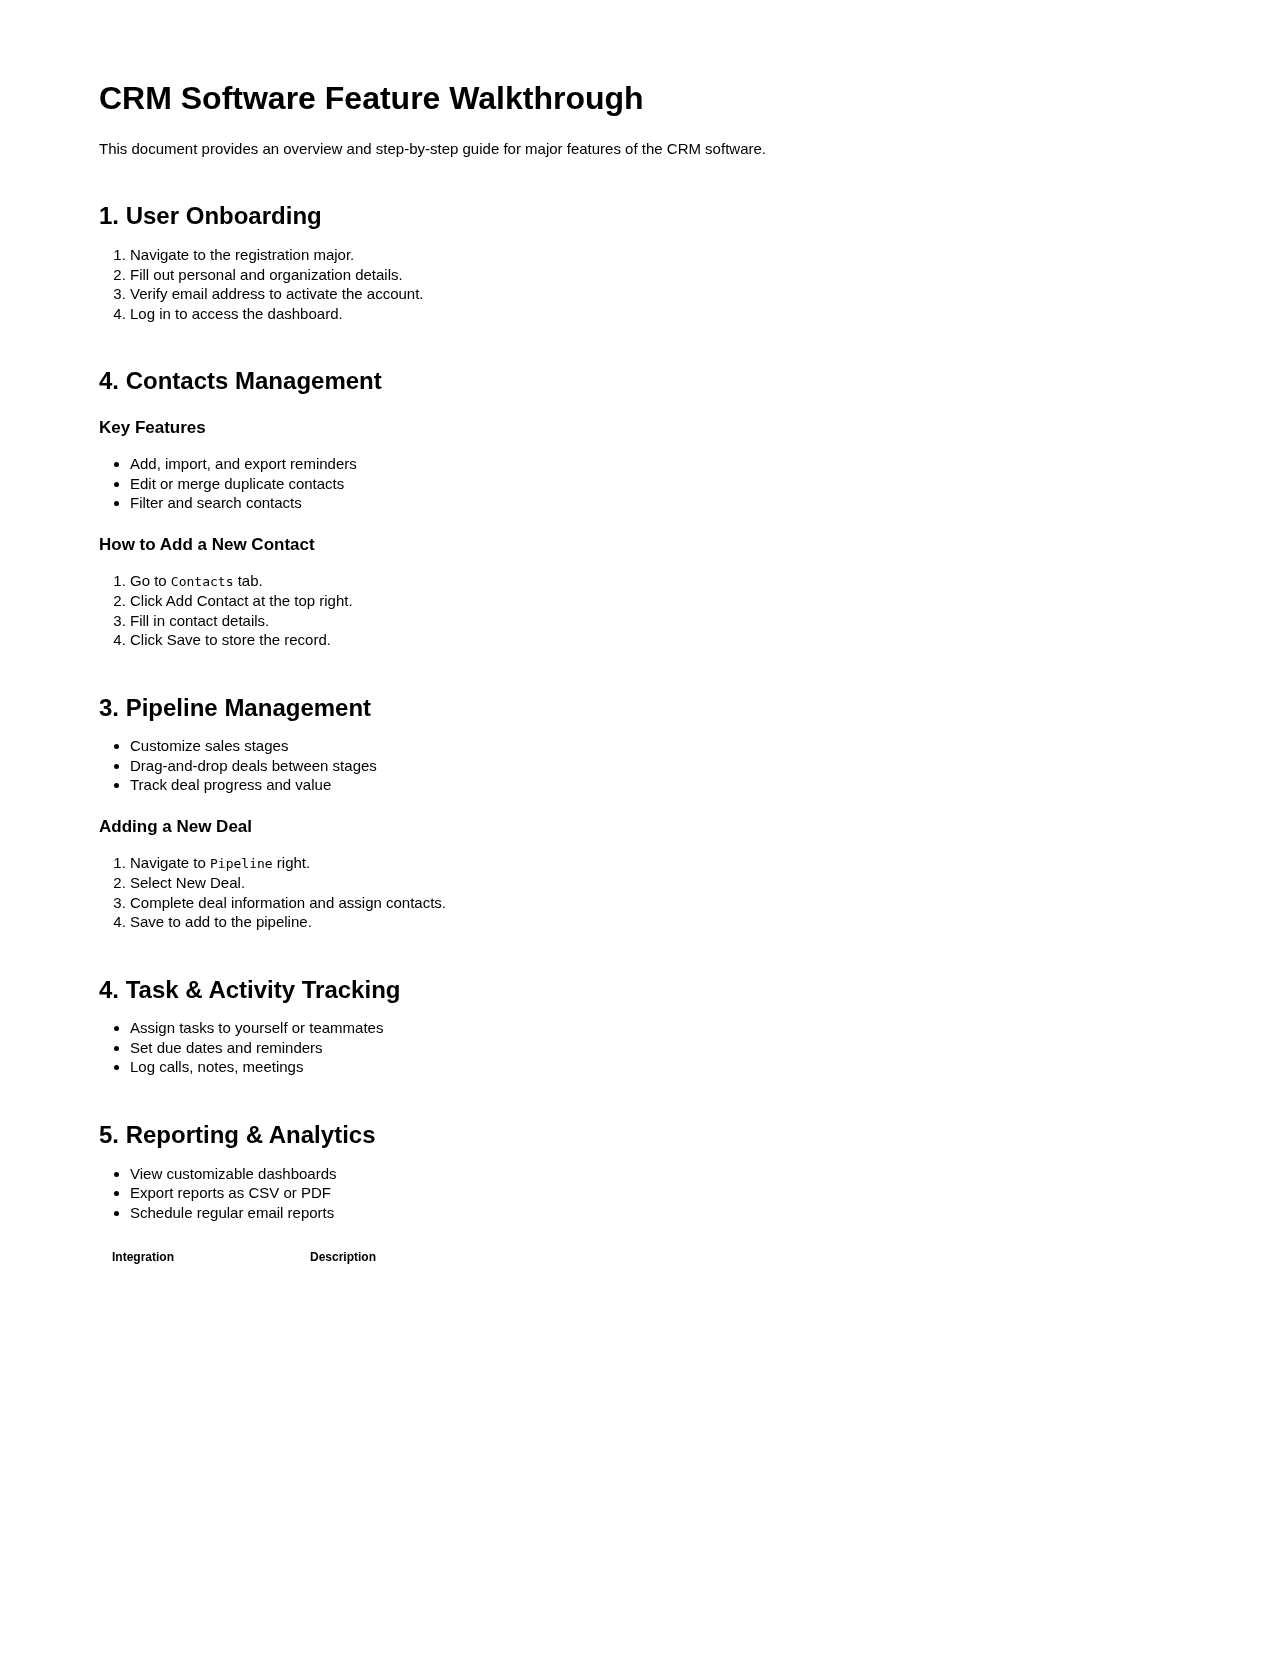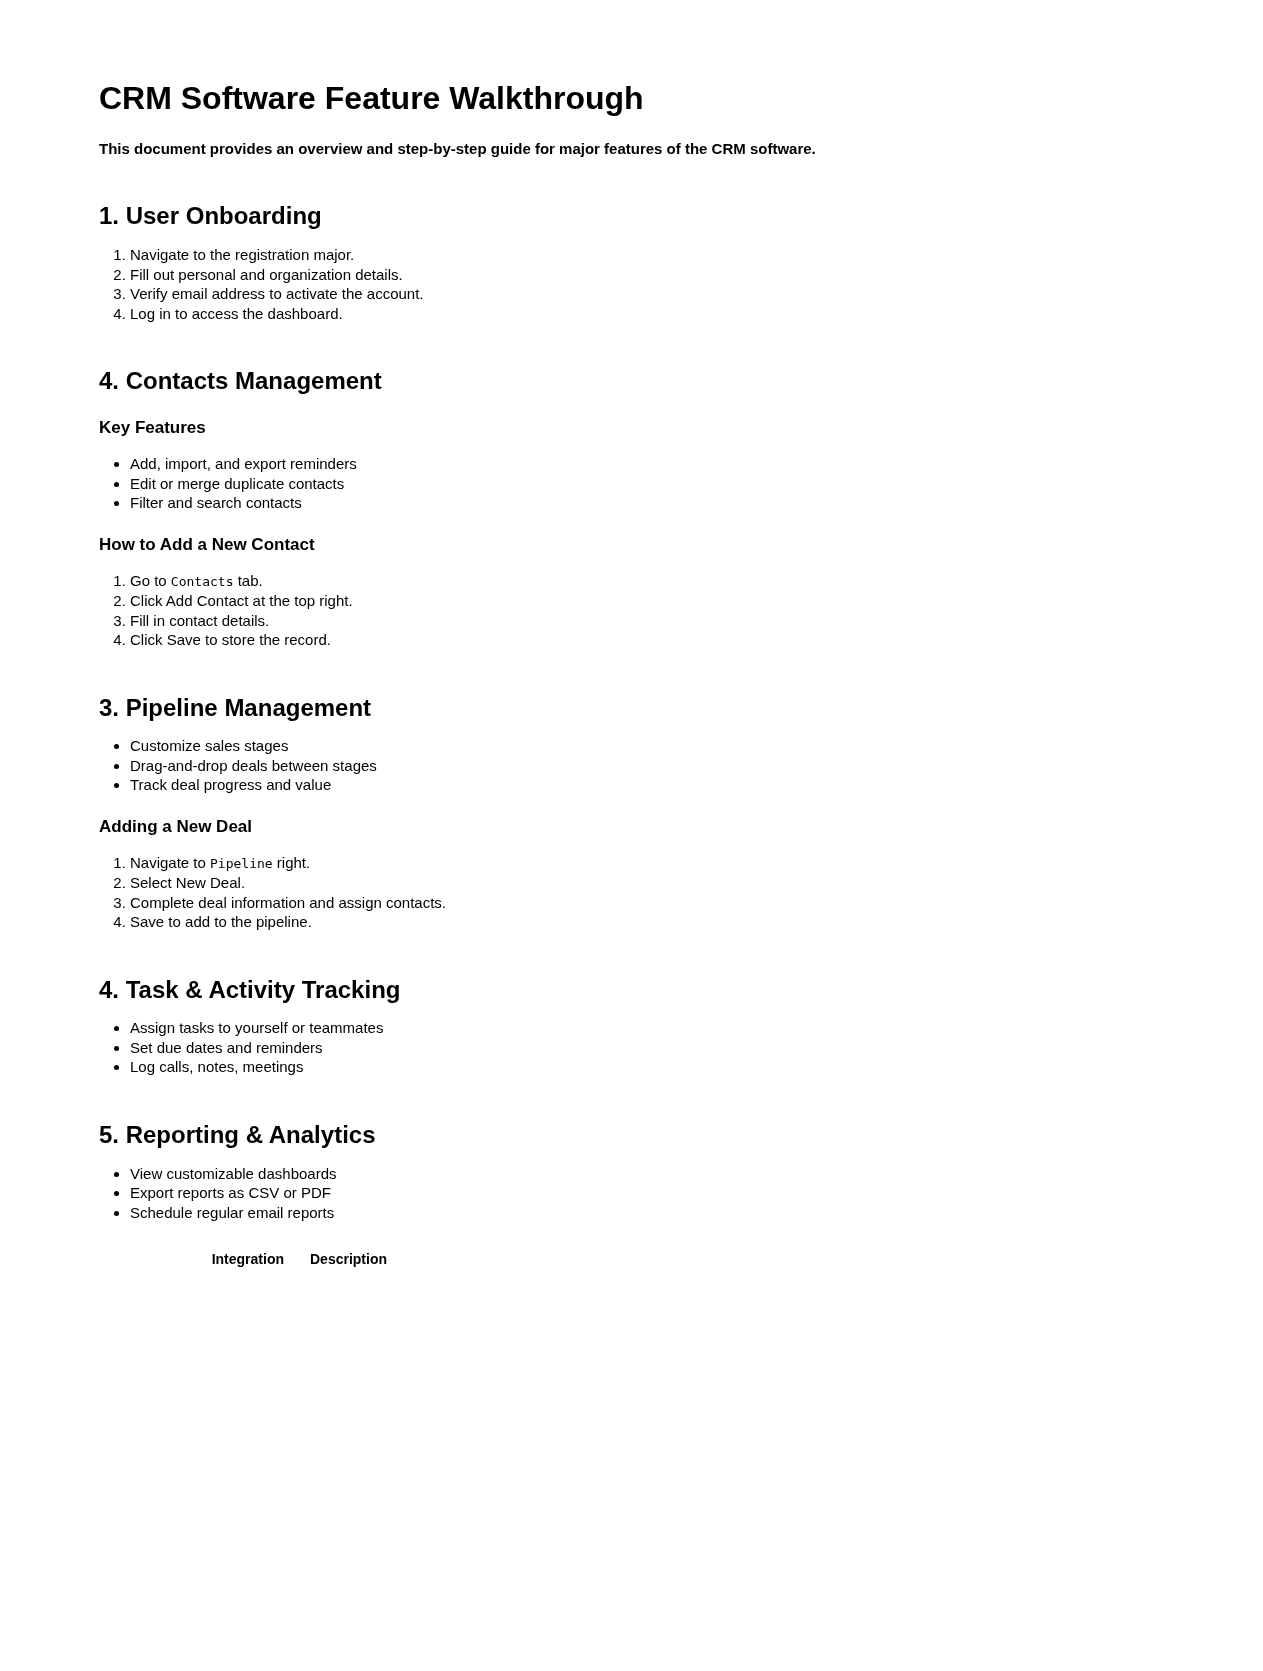--- a/index.html
+++ b/index.html
@@ -36,42 +36,41 @@
     margin: 44px 0 14px 0;
   }
   h3 {
     font-size: 17px;
     line-height: 1.2;
     font-weight: bold;
     margin: 22px 0 16px 0;
   }
   p {
     margin: 16px 0 16px 0;
-    font-weight: bold;
   }
   ol, ul {
     margin: 0 0 16px 0;
     padding-left: 31px;
   }
   li {
     margin: 0;
     line-height: 1.3;
   }
   code {
     font-family: "DejaVu Sans Mono", "Liberation Mono", monospace;
     font-size: 13px;
   }
   table {
     border-collapse: collapse;
     margin: 24px 0 0 0;
   }
   th {
-    text-align: right;
+    text-align: left;
     font-weight: bold;
-    font-size: 14px;
+    font-size: 12px;
     padding: 4px 13px;
     vertical-align: top;
   }
   th.col-first {
     width: 172px;
   }
 </style>
 </head>
 <body>
 

